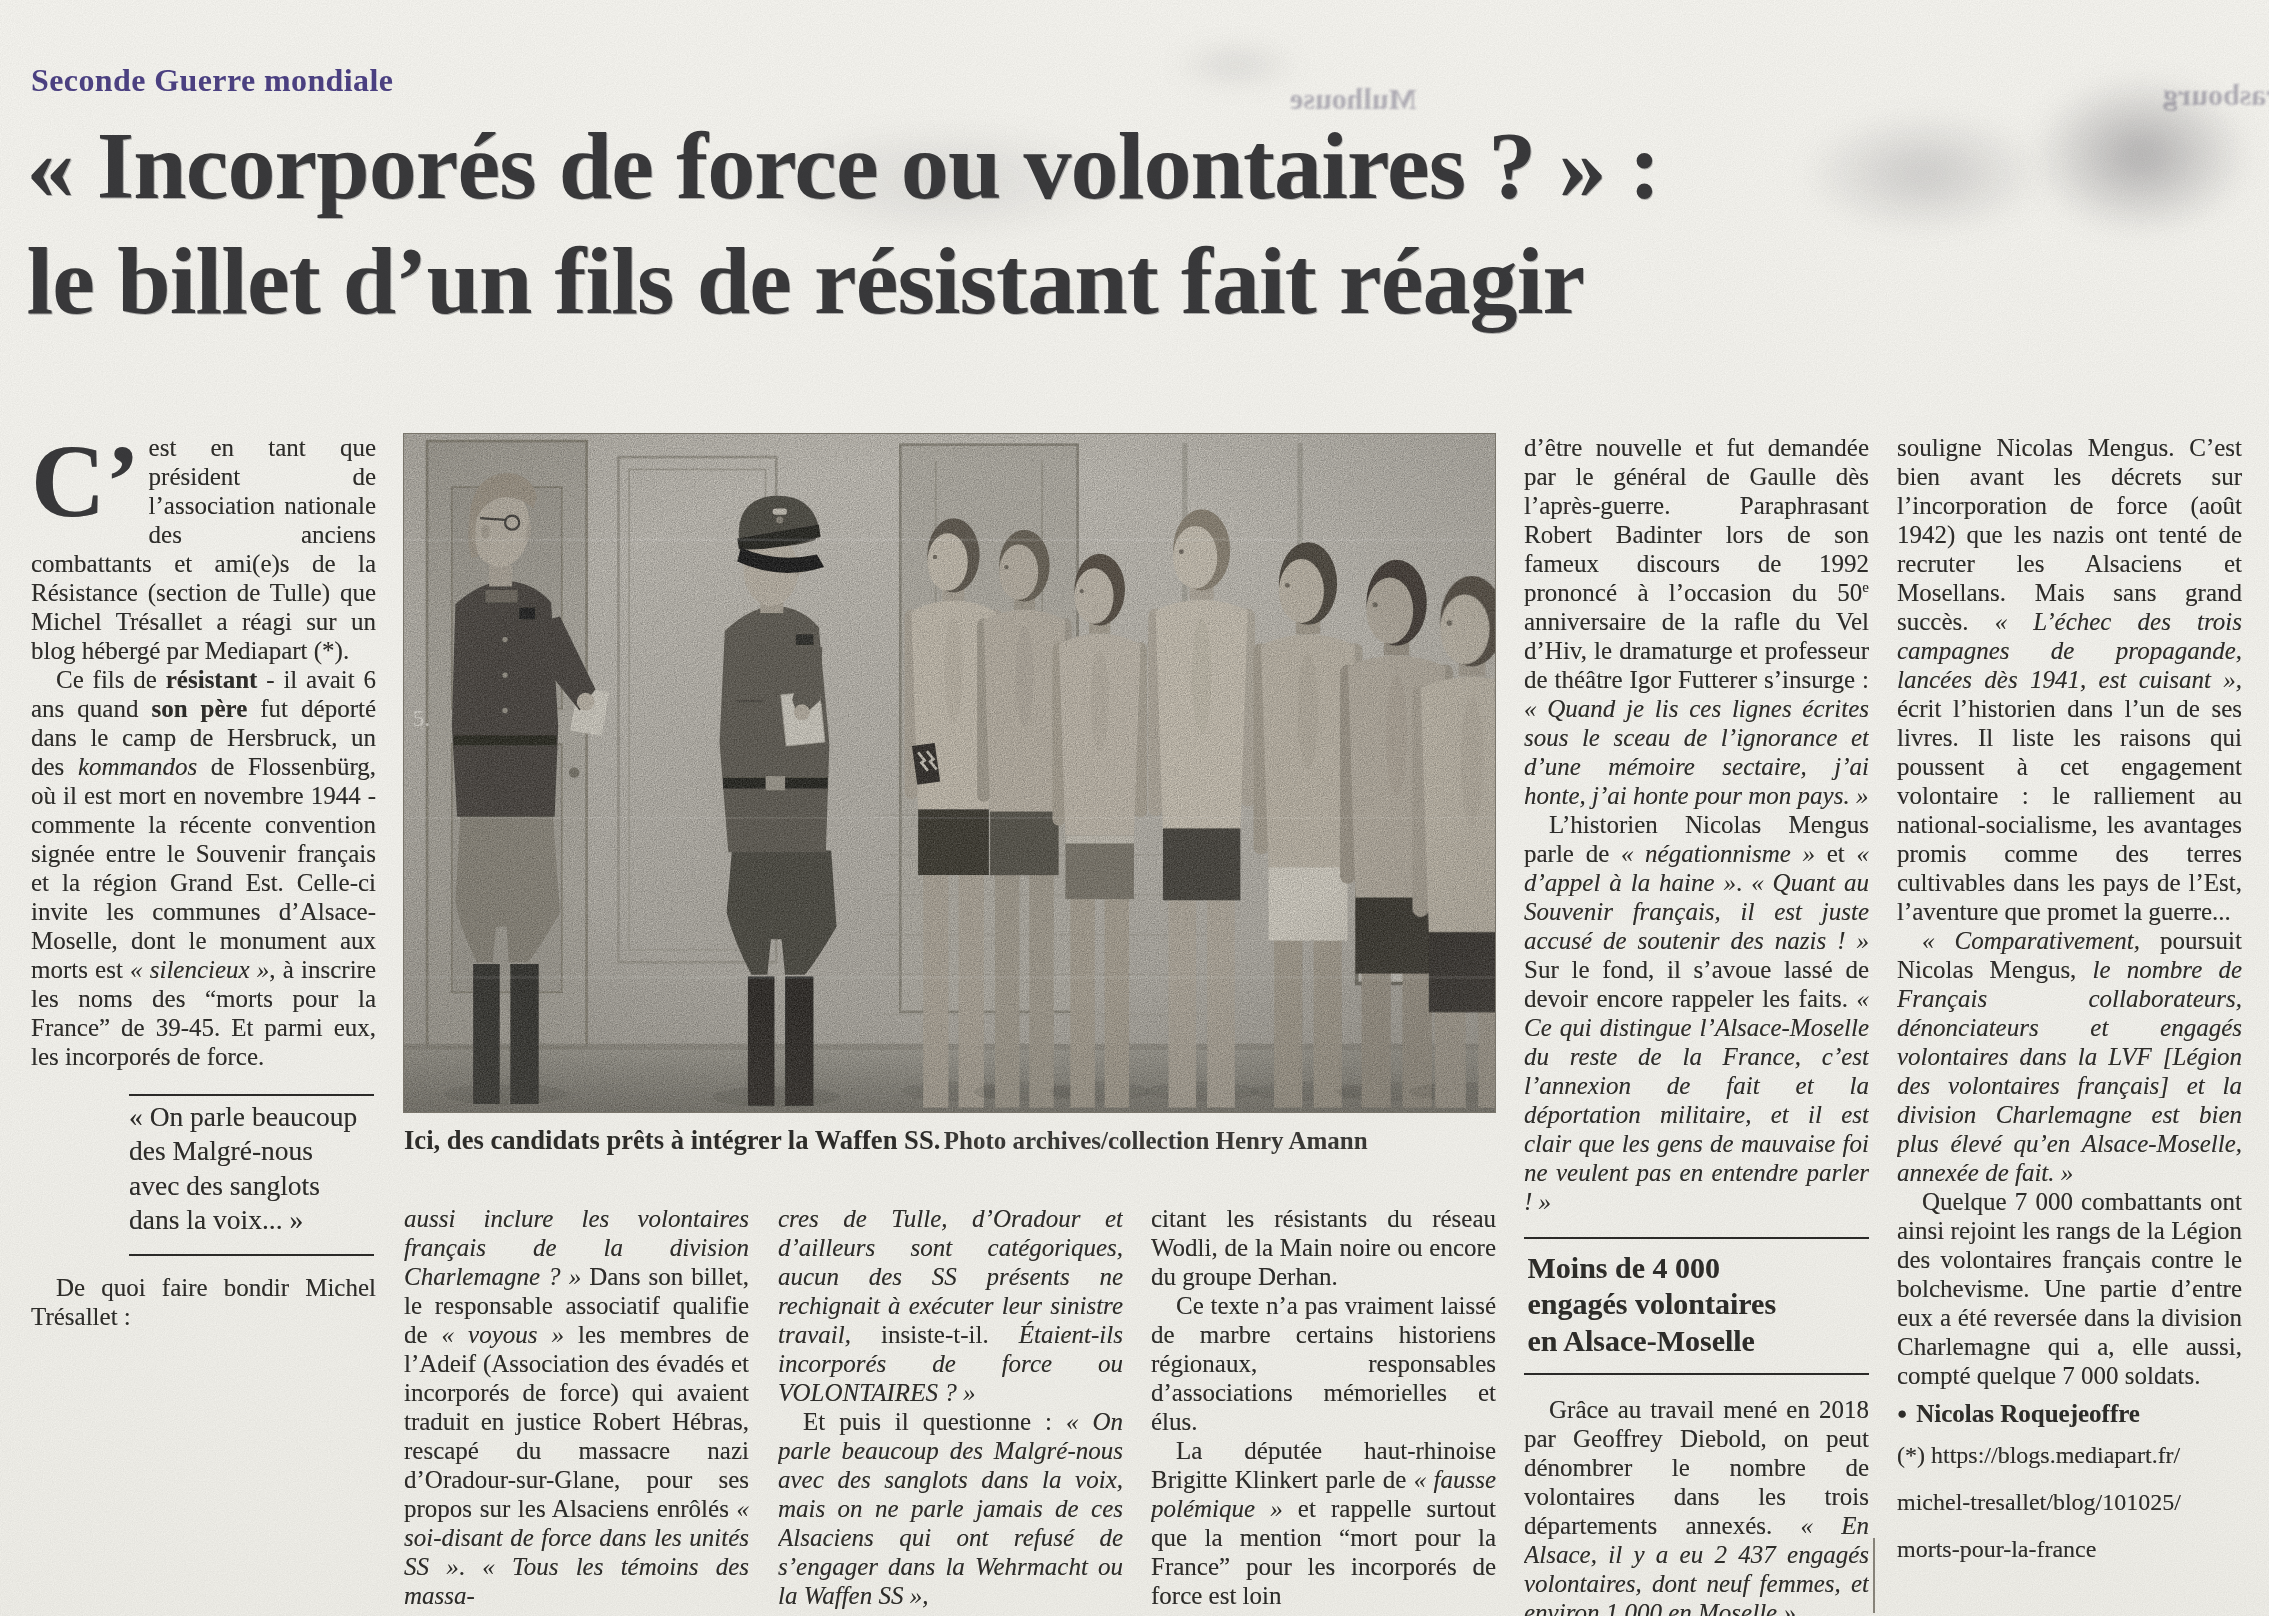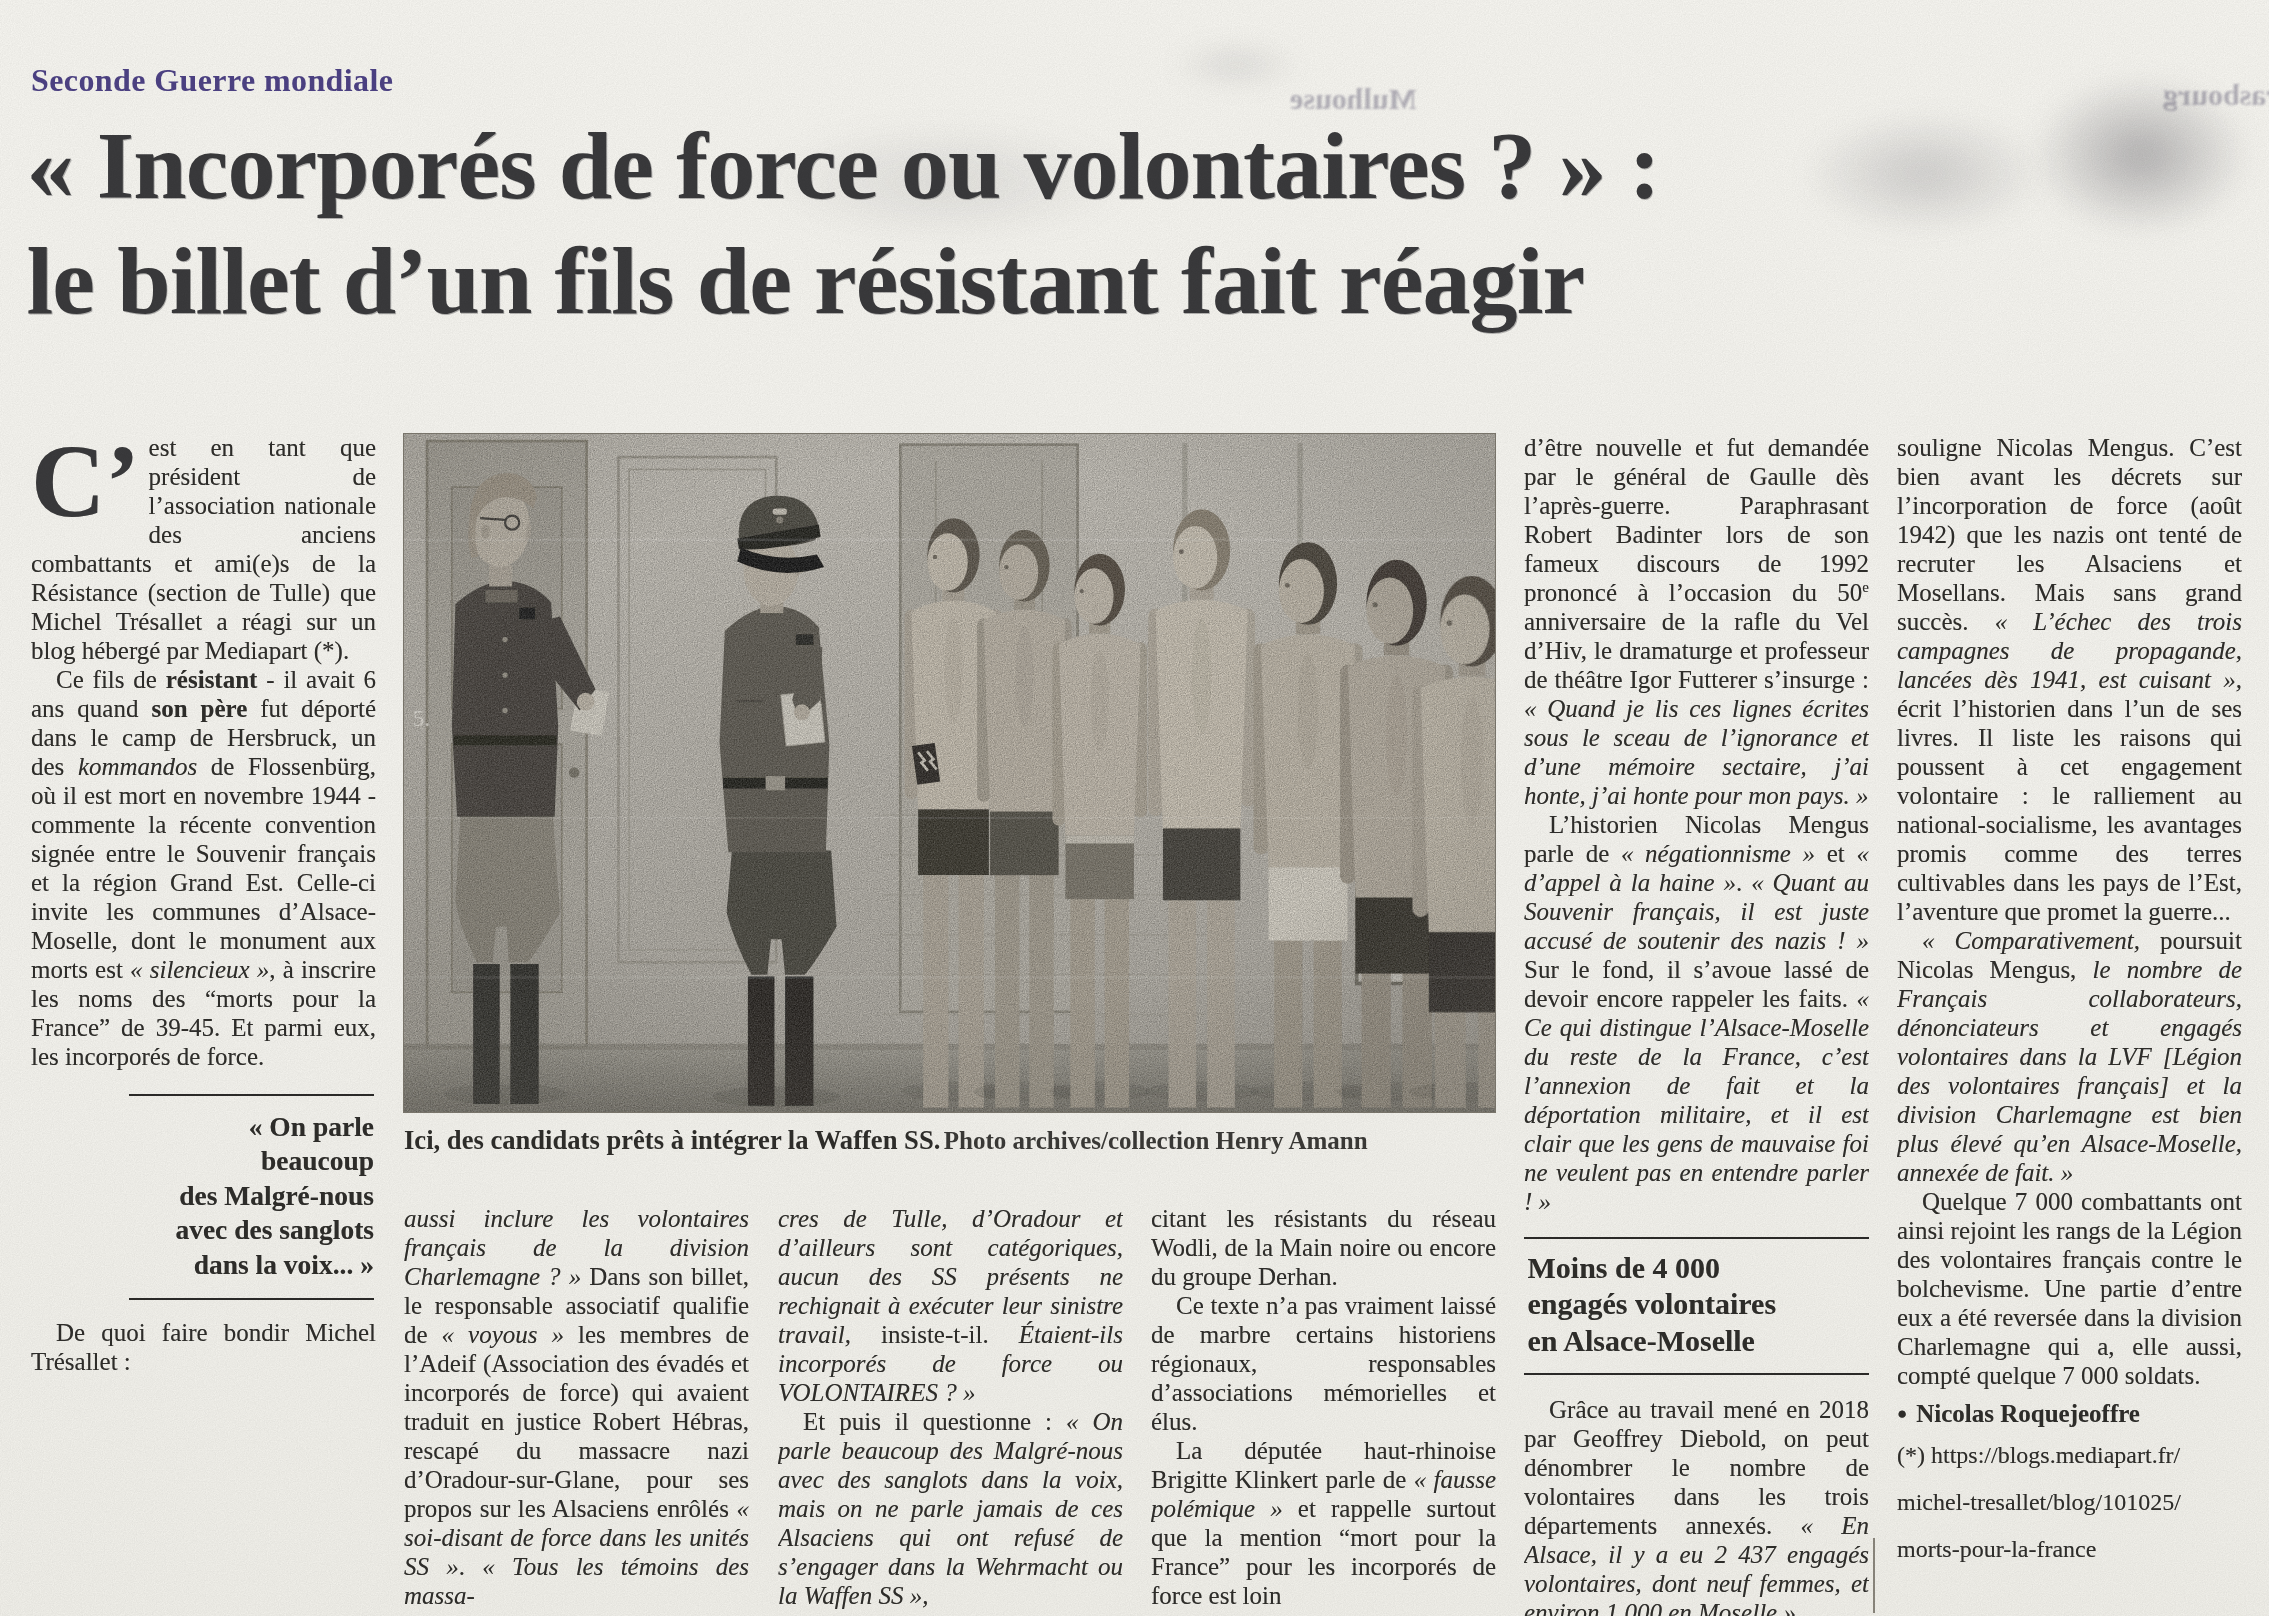--- a/index.html
+++ b/index.html
@@ -32,22 +32,22 @@
   .col4{left:1151px;top:1204px;width:345px;height:412px;}
   .col5{left:1524px;top:433px; width:345px;height:1184px;}
   .col6{left:1897px;top:433px; width:345px;height:1184px;}
   .para{margin:0;text-indent:25px;}
   .para.cont,.para.drop{text-indent:0;}
   .para.lead{font-size:26.6px;line-height:33px;font-weight:700;text-indent:0;
     margin-bottom:26.6px;text-align:left;}
   .dropcap{float:left;font-size:103px;line-height:.80;font-weight:700;
     padding:7px 8.9px 0 0;color:#3a3a3c;}
   .pullquote{margin:23px 0 17.7px 98px;width:245px;border-top:2.7px solid #2c2b29;
-    border-bottom:2.7px solid #2c2b29;padding:14px 0 16px;text-align:right;
-    font-weight:700;font-size:27.5px;line-height:1.25;text-indent:0;white-space:pre-line;}
+    border-bottom:2.7px solid #2c2b29;padding:4px 0 16px;text-align:left;
+    font-weight:400;font-size:27.5px;line-height:1.25;text-indent:0;white-space:pre-line;}
   .subhead{margin:21px 0 19.5px;border-top:2.7px solid #2c2b29;border-bottom:2.7px solid #2c2b29;
     padding:10.6px 3.5px 14px;text-align:left;font-weight:700;font-size:30px;
     line-height:1.22;text-indent:0;white-space:pre-line;}
   .author-line{margin-top:8.9px;font-weight:700;font-size:25px;text-indent:0;text-align:left;}
   .author-line .bullet{font-size:17px;vertical-align:2.7px;margin-right:8.9px;}
   .footnote{font-size:24px;line-height:47px;text-align:left;text-indent:0;margin-top:3.5px;}
   sup{font-size:60%;line-height:0;}
   
   .photo{position:absolute;left:404px;top:434px;width:1091px;height:678px;margin:0;
     z-index:2;outline:0.9px solid #7b776d;background:#b9b5ac;}

